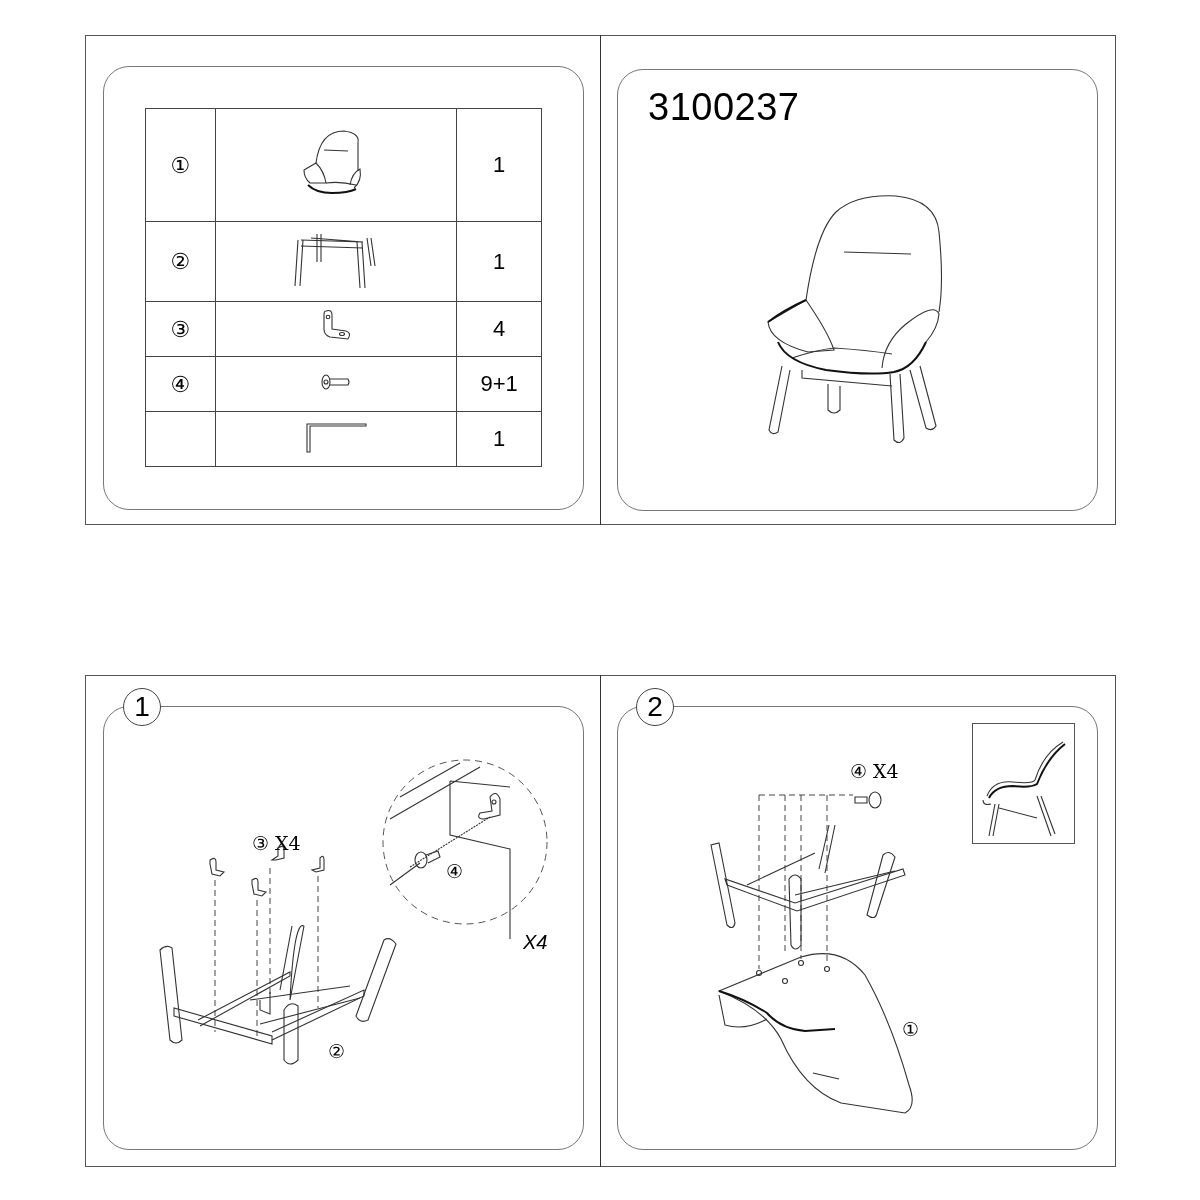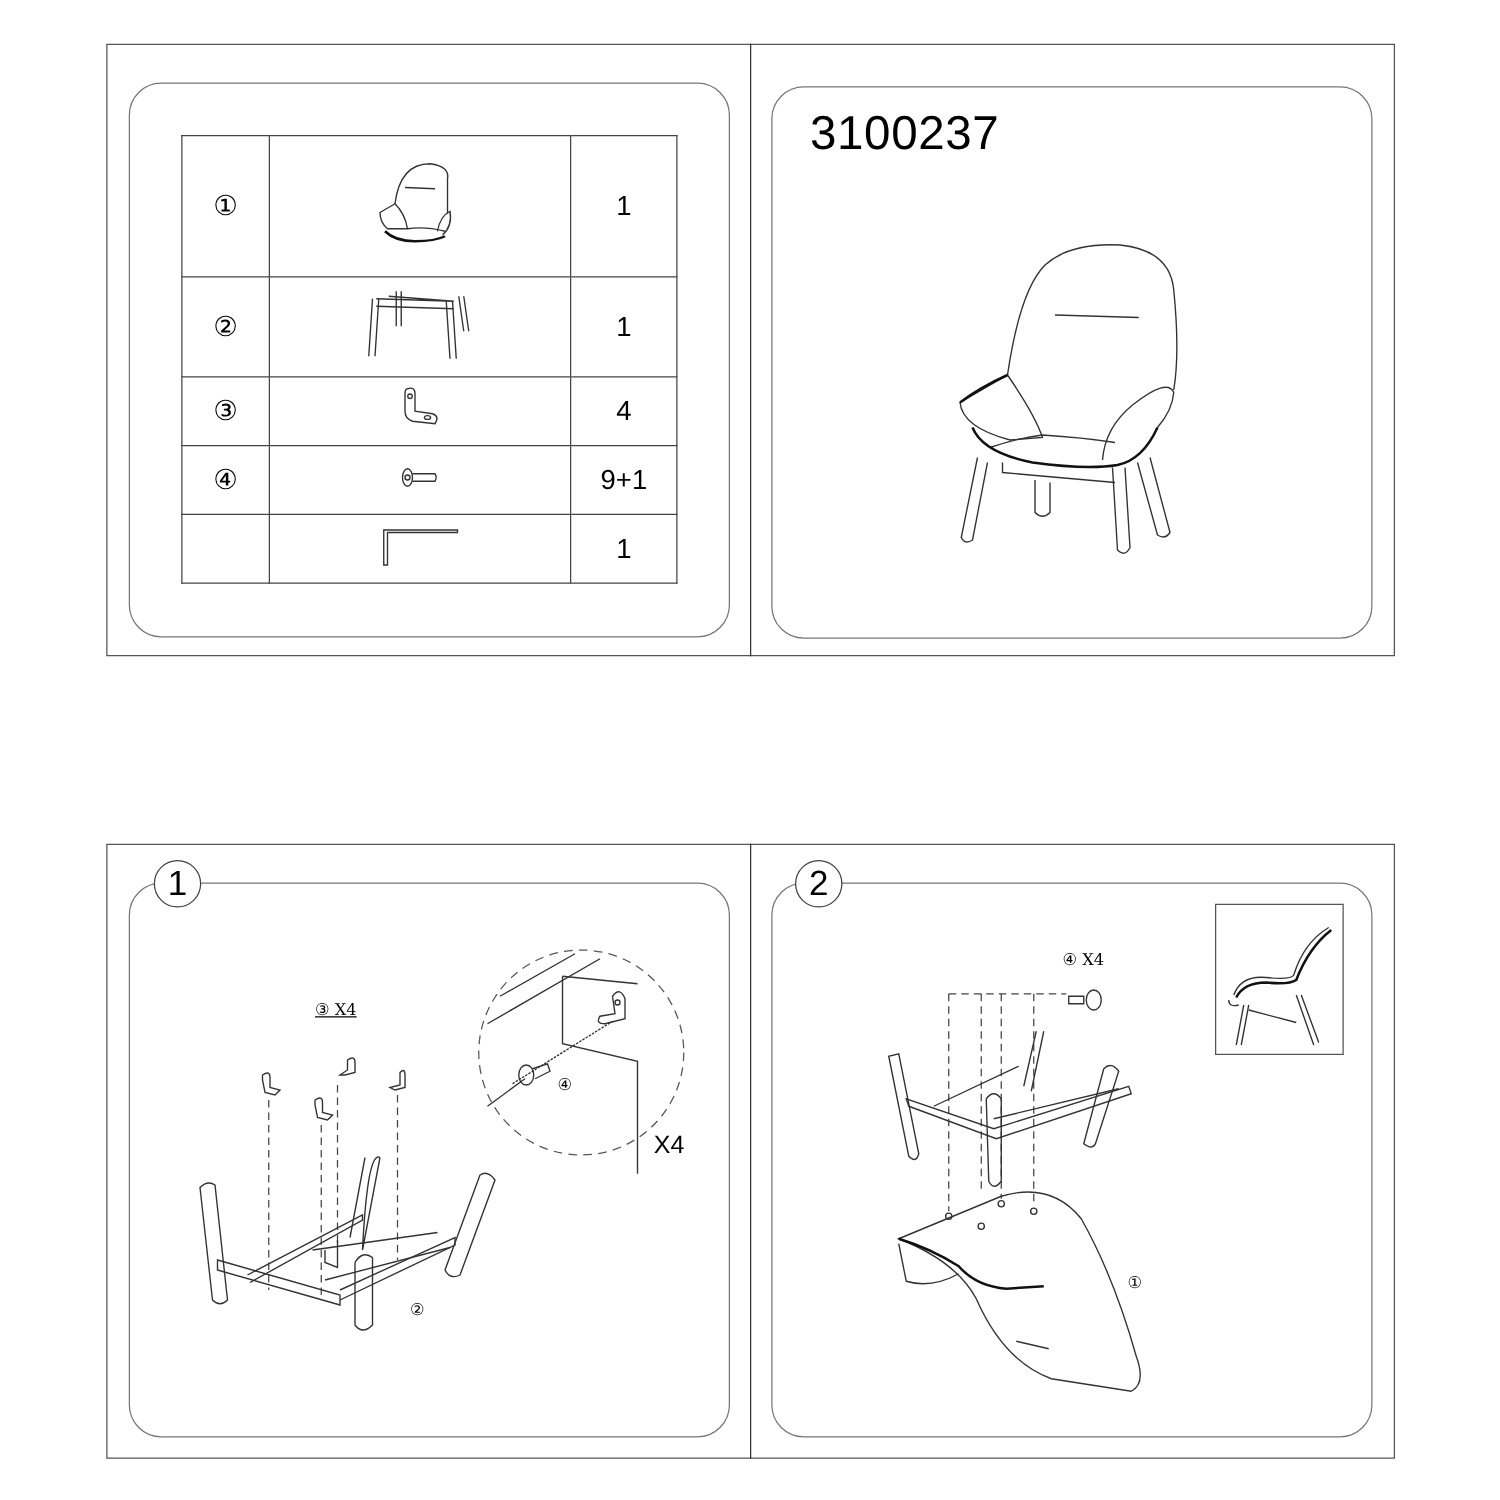--- a/index.html
+++ b/index.html
@@ -6,21 +6,21 @@
     body { width:1200px; height:1200px; position:relative; overflow:hidden; font-family:"Liberation Sans", sans-serif; color:#000; }
     .frame { position:absolute; border:1px solid #555; box-sizing:border-box; }
     .divider { position:absolute; width:1px; background:#333; }
     .rbox { position:absolute; border:1.3px solid #777; border-radius:26px; box-sizing:border-box; background:#fff; }
     table.parts { position:absolute; border-collapse:collapse; }
     table.parts td { border:1px solid #444; padding:0; text-align:center; vertical-align:middle; }
     .circ { font-family:"DejaVu Serif", serif; font-size:22px; }
     .qty { font-size:22px; }
     .model { position:absolute; font-size:38px; letter-spacing:0.5px; }
     .stepnum { position:absolute; width:38px; height:38px; border:1.3px solid #444; border-radius:50%; background:#fff; box-sizing:border-box; display:flex; align-items:center; justify-content:center; font-size:28px; }
-    .lbl { position:absolute; font-family:"DejaVu Serif", serif; font-size:13px; }
+    .lbl { position:absolute; font-family:"DejaVu Serif", serif; font-size:19px; }
     .lbl-sans { position:absolute; font-size:20px; }
     svg { position:absolute; overflow:visible; }
     .ln { fill:none; stroke:#333; stroke-width:1.1; }
     .th { fill:none; stroke:#111; stroke-width:2; }
     .dash { fill:none; stroke:#444; stroke-width:1; stroke-dasharray:6 4; }
     .inset { position:absolute; border:1px solid #555; box-sizing:border-box; background:#fff; }
   </style>
 </head>
 <body>
 
@@ -111,21 +111,21 @@
   <path class="ln" d="M62 192 L62 218 Q68 224 74 218 L74 194"></path>
   <path class="ln" d="M124 182 L128 248 Q134 254 138 246 L134 182"></path>
   <path class="ln" d="M144 178 L160 236 Q166 240 170 234 L154 174"></path>
 </svg>
 
 <div class="frame" style="left:85px; top:675px; width:1031px; height:492px;"></div>
 <div class="divider" style="left:600px; top:675px; height:492px;"></div>
 
 <div class="rbox" style="left:103px; top:706px; width:481px; height:444px;"></div>
 <div class="stepnum" style="left:123px; top:688px;">1</div>
-<div class="lbl" style="left:252px; top:800px;text-decoration:underline;">③ X4</div>
+<div class="lbl" style="left:252px; top:832px;">③ X4</div>
 <svg width="260" height="250" style="left:150px; top:840px;" viewBox="0 0 260 250">
 
   <path class="ln" d="M60 20 Q66 16 66 22 L66 30 L74 32 L70 36 L62 34 L60 24Z"></path>
   <path class="ln" d="M102 40 Q108 36 108 42 L108 50 L116 52 L112 56 L104 54 L102 44Z"></path>
   <path class="ln" d="M128 8 Q134 4 134 10 L134 18 L126 20 L122 20 L128 16Z"></path>
   <path class="ln" d="M170 18 Q174 14 174 20 L174 30 L166 32 L162 30 L170 28Z"></path>
 
   <path class="dash" d="M65 40 L65 192"></path>
   <path class="dash" d="M107 60 L107 198"></path>
   <path class="dash" d="M120 28 L120 158"></path>
@@ -149,21 +149,21 @@
   <path class="ln" d="M10 62 L100 10 M20 40 L80 6"></path>
   <path class="ln" d="M70 24 L70 78 L130 92 L130 182 M70 24 L130 30"></path>
   <path class="ln" d="M110 40 Q116 32 120 42 L120 58 L104 62 Q96 62 100 56 L112 54Z"></path>
   <circle class="ln" cx="114" cy="45" r="2"></circle>
   <path class="ln" d="M30 110 L110 60" stroke-dasharray="2 1"></path>
   <ellipse class="ln" cx="41" cy="103" rx="6" ry="8"></ellipse>
   <path class="ln" d="M46 98 L58 94 L60 100 L48 106"></path>
   <path class="ln" d="M10 128 L40 106"></path>
 </svg>
 <div class="lbl" style="left:446px; top:860px;">④</div>
-<div class="lbl-sans" style="left:523px; top:905px;">X4</div>
+<div class="lbl-sans" style="left:523px; top:931px;font-style:italic;">X4</div>
 
 <div class="rbox" style="left:617px; top:706px; width:481px; height:444px;"></div>
 <div class="stepnum" style="left:636px; top:688px;">2</div>
 <div class="lbl" style="left:850px; top:760px;">④ X4</div>
 <svg width="260" height="380" style="left:705px; top:785px;" viewBox="0 0 260 380">
 
   <path class="ln" d="M150 12 L162 12 L162 18 L150 18Z"></path>
   <ellipse class="ln" cx="170" cy="15" rx="6" ry="8"></ellipse>
 
   <path class="dash" d="M54 10 L148 10"></path>

